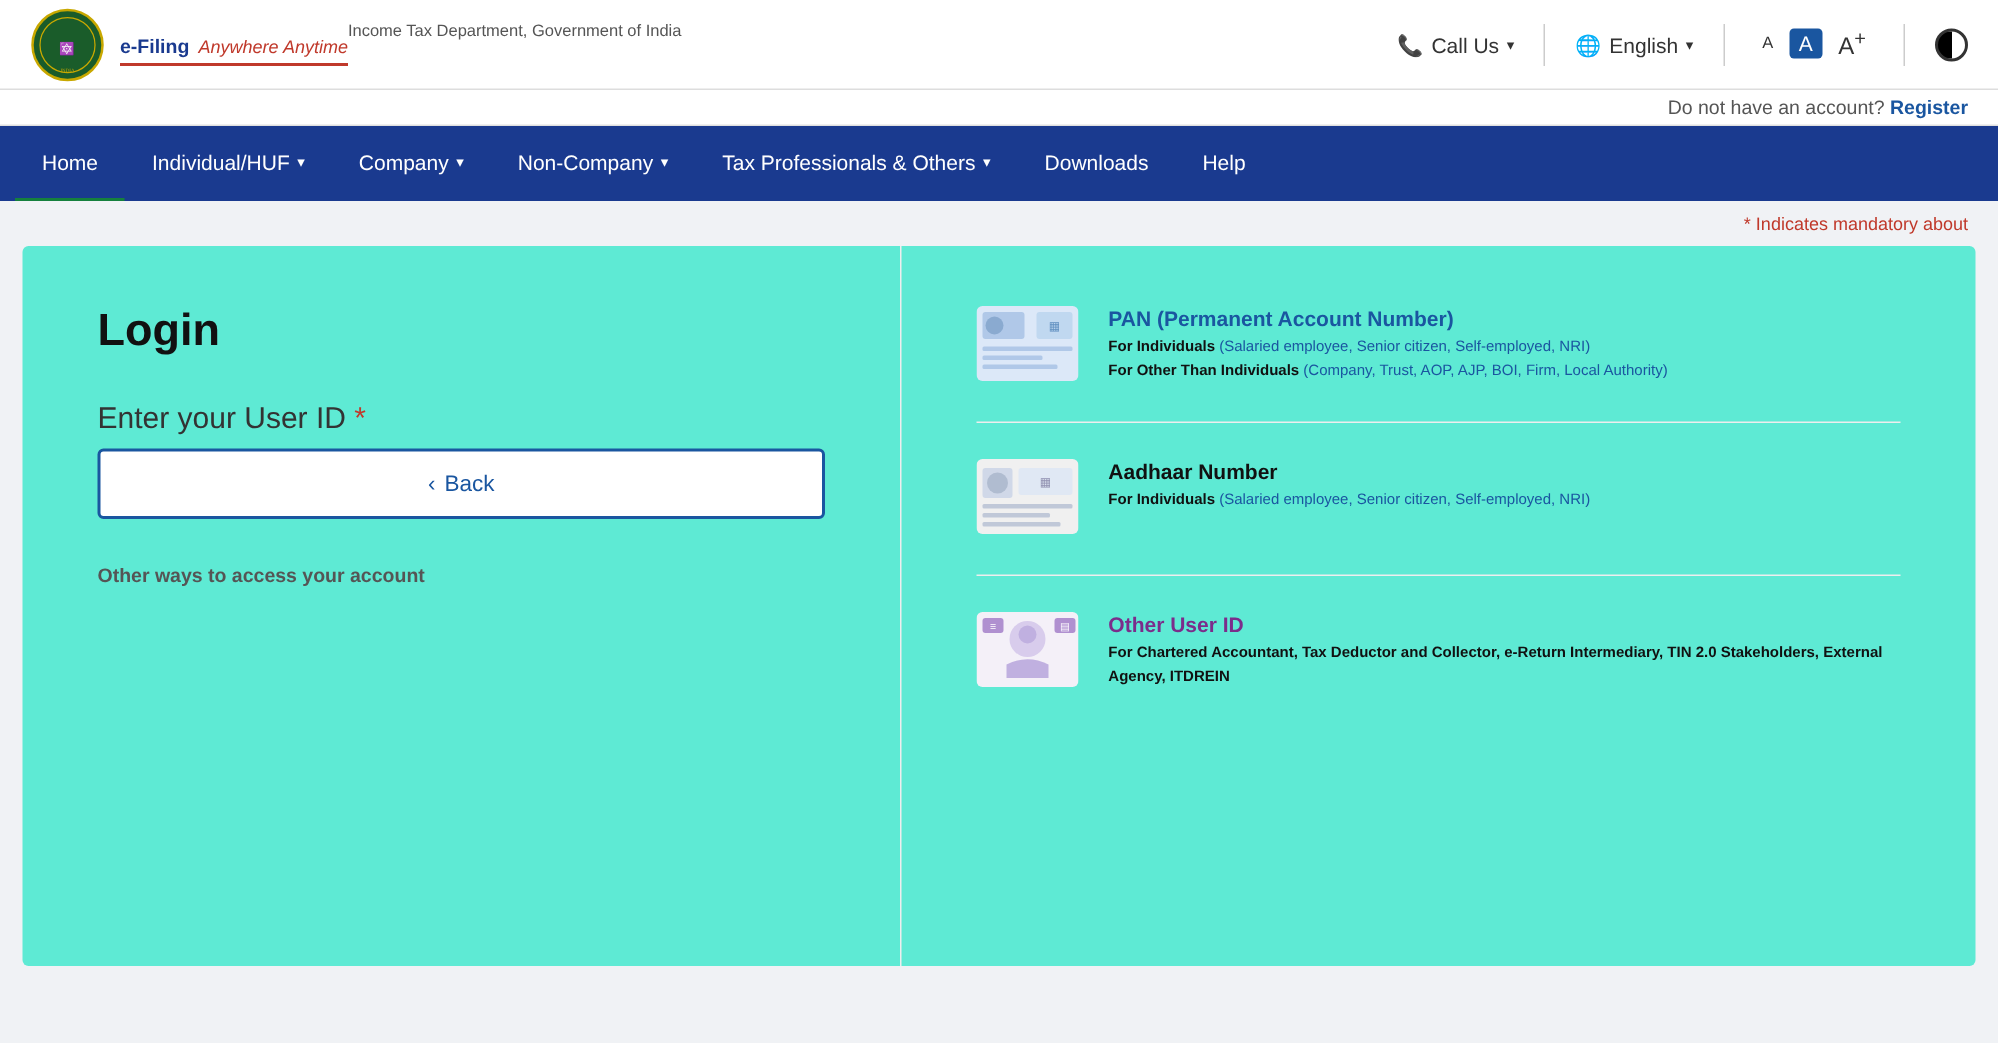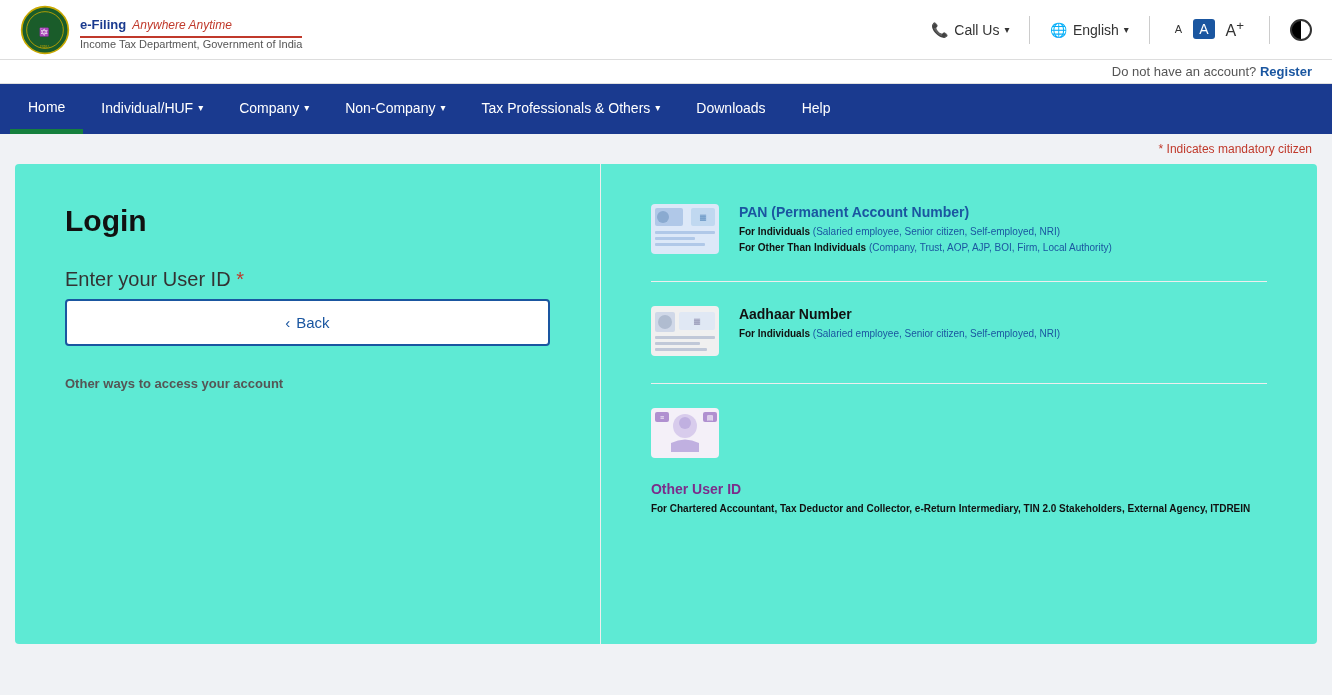--- a/index.html
+++ b/index.html
@@ -19,21 +19,20 @@
       display: flex;
       align-items: center;
       gap: 10px;
     }
     .logo-emblem {
       width: 50px;
       height: 50px;
     }
     .logo-text {
       display: flex;
-      flex-direction: column;
       justify-content: flex-end;
     }
     .logo-title {
       font-size: 22px;
       color: #1a56a0;
       font-weight: bold;
     }
     .logo-title span {
       color: #c0392b;
       font-size: 13px;
@@ -126,21 +125,21 @@
       padding: 0 18px;
       color: #fff;
       font-size: 14px;
       cursor: pointer;
       gap: 5px;
       white-space: nowrap;
       border-bottom: 3px solid transparent;
       position: relative;
     }
     .nav-item.active {
-      border-bottom: 5px solid #15803d;
+      border-bottom: 2px solid #15803d;
     }
     .chevron-down {
       font-size: 10px;
     }
 
     
     .content-area {
       background: #f0f2f5;
       padding: 0;
     }
@@ -245,21 +244,20 @@
     }
     .user-id-item {
       display: flex;
       gap: 20px;
       margin-bottom: 24px;
       padding-bottom: 24px;
       border-bottom: 1px solid #eee;
     }
     .user-id-item:last-child {
       border-bottom: none;
-      flex-direction: column;
     }
     .uid-info h4 {
       font-size: 14px;
       color: #111;
       margin-bottom: 4px;
     }
     .uid-info h4 .highlight {
       color: #1a56a0;
     }
     .uid-info p {
@@ -346,21 +344,21 @@
   <div class="nav-item">
     <span>Downloads</span>
   </div>
   <div class="nav-item">
     <span>Help</span>
   </div>
 </nav>
 
 <div class="content-area">
   <div class="mandatory-note">
-    <span style="color:#c0392b;">*</span> <span> Indicates mandatory citizen</span>
+    <span style="color:#c0392b;">*</span> <span> Indicates mandatory about</span>
   </div>
 
   <div class="login-card">
 
     <div class="login-left">
       <h1 class="login-title">Login</h1>
       <div class="field-label">
         <span>Enter your User ID</span>
         <span class="required-star"> *</span>
       </div>

